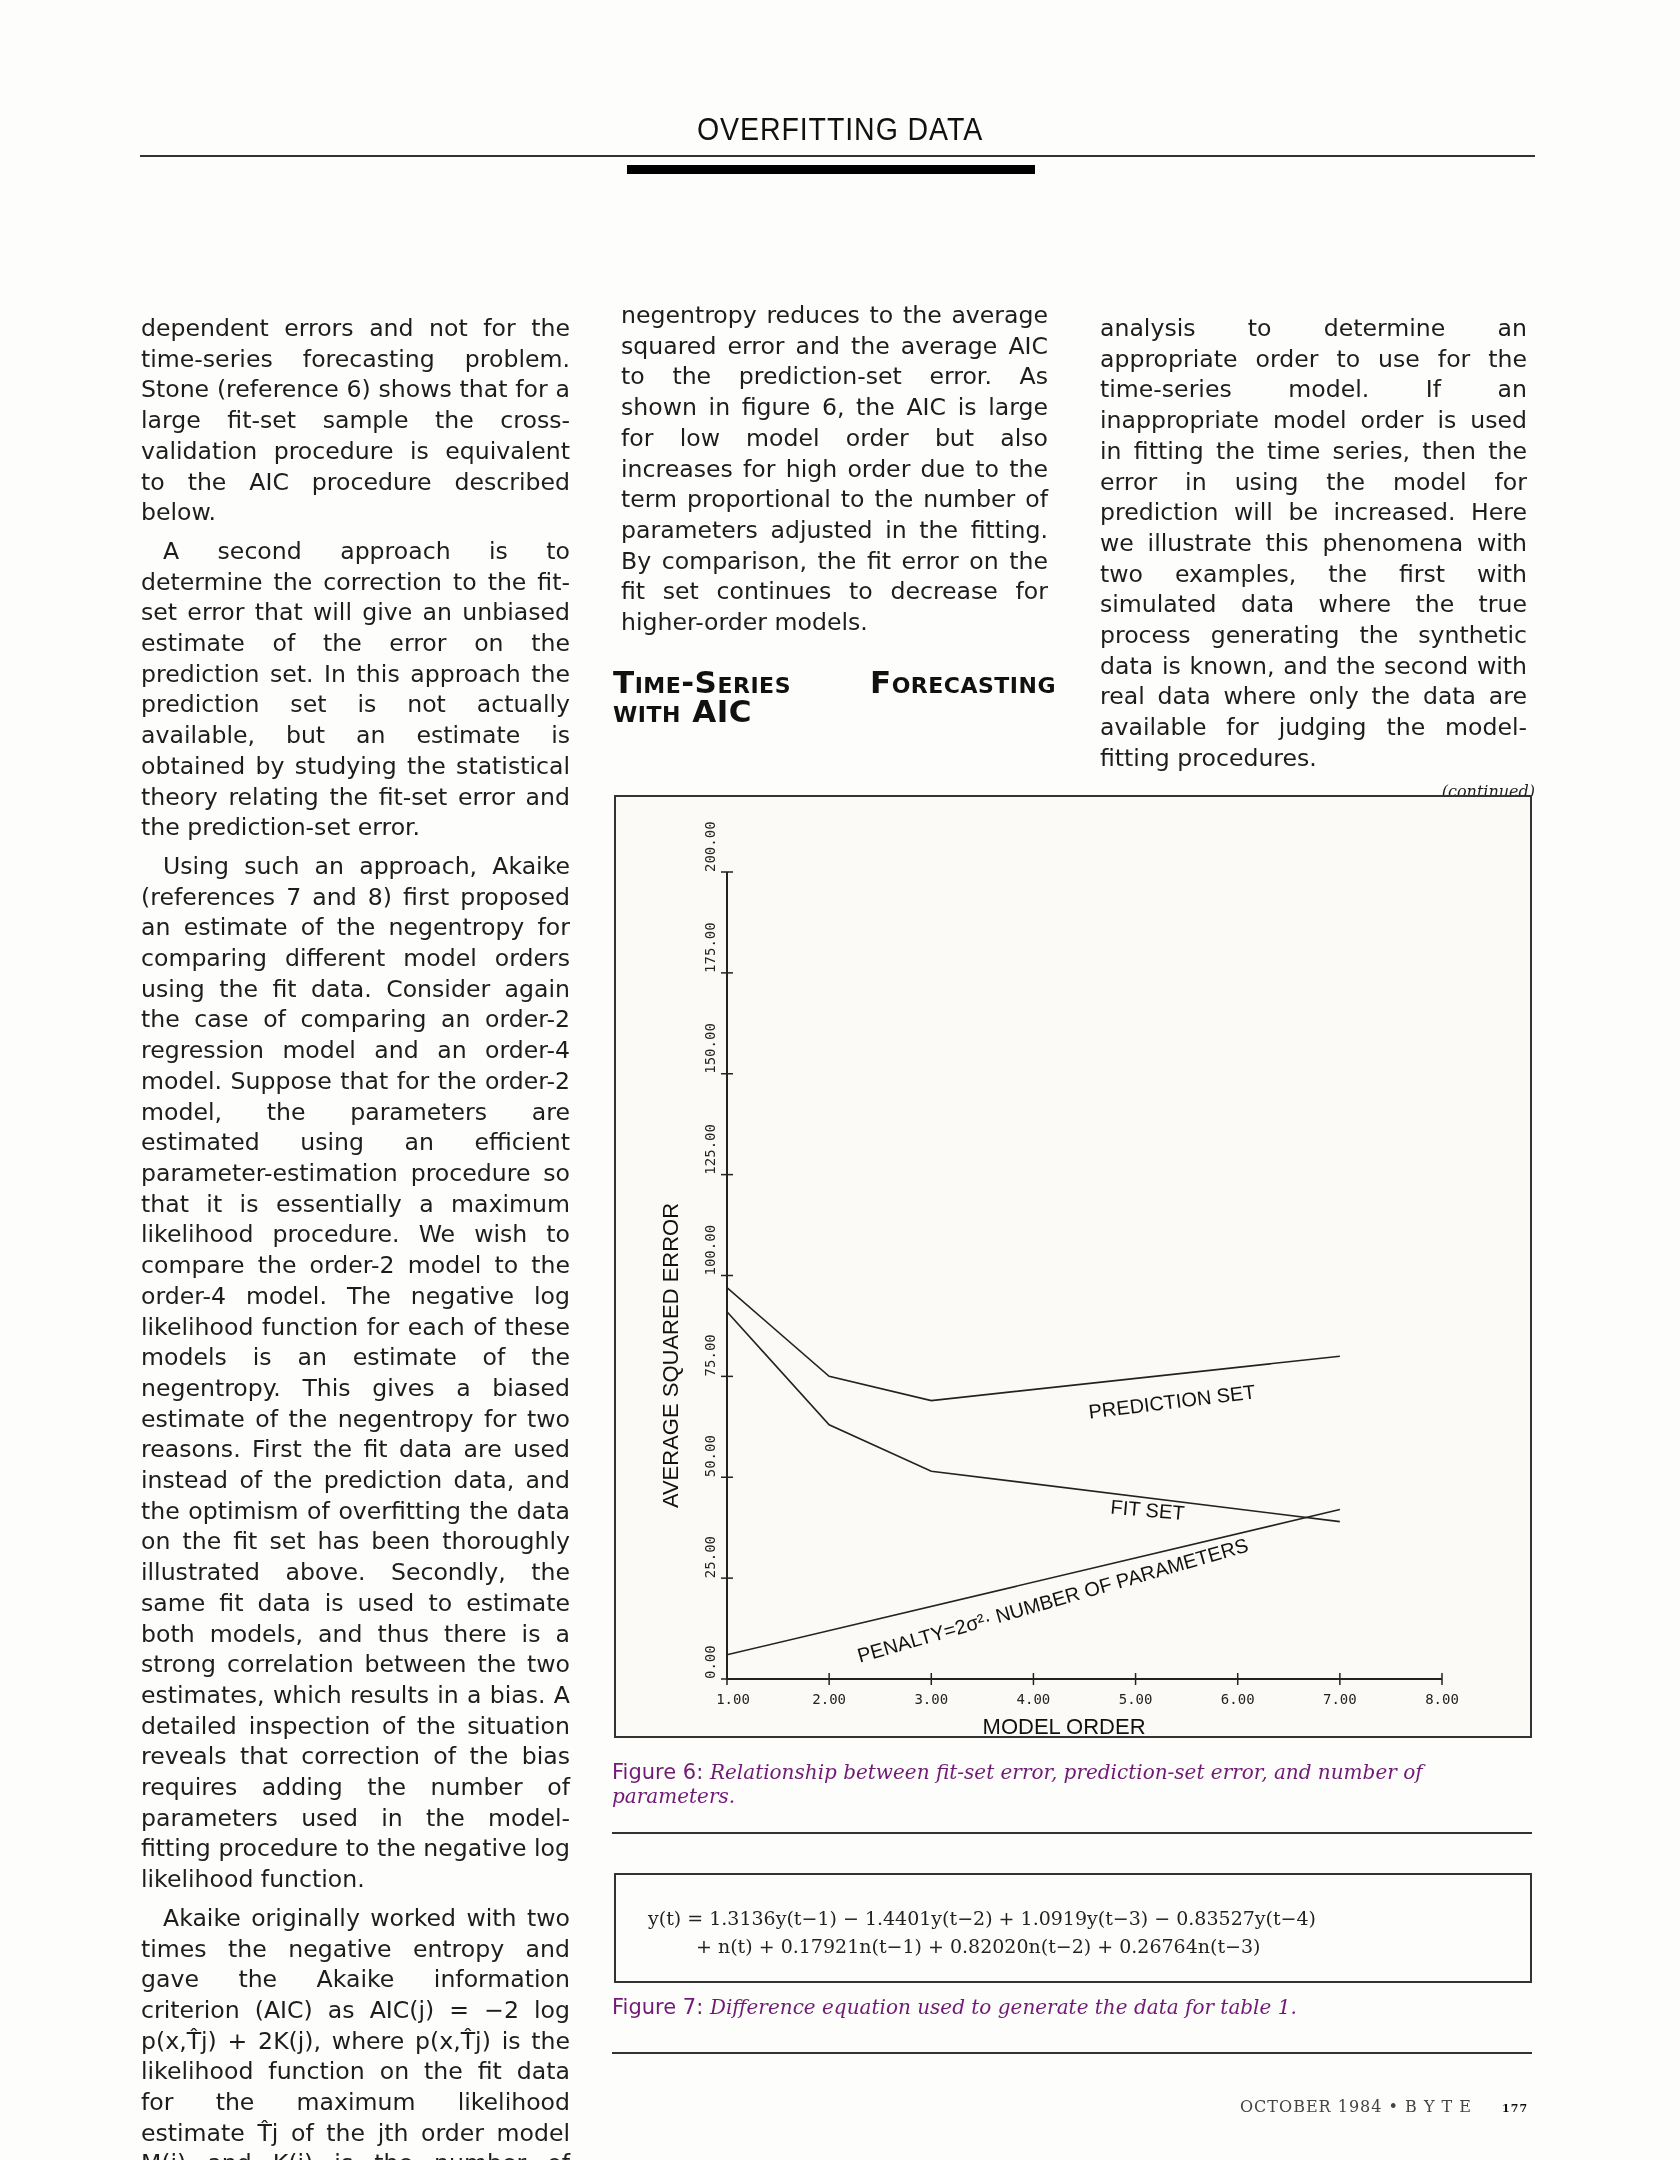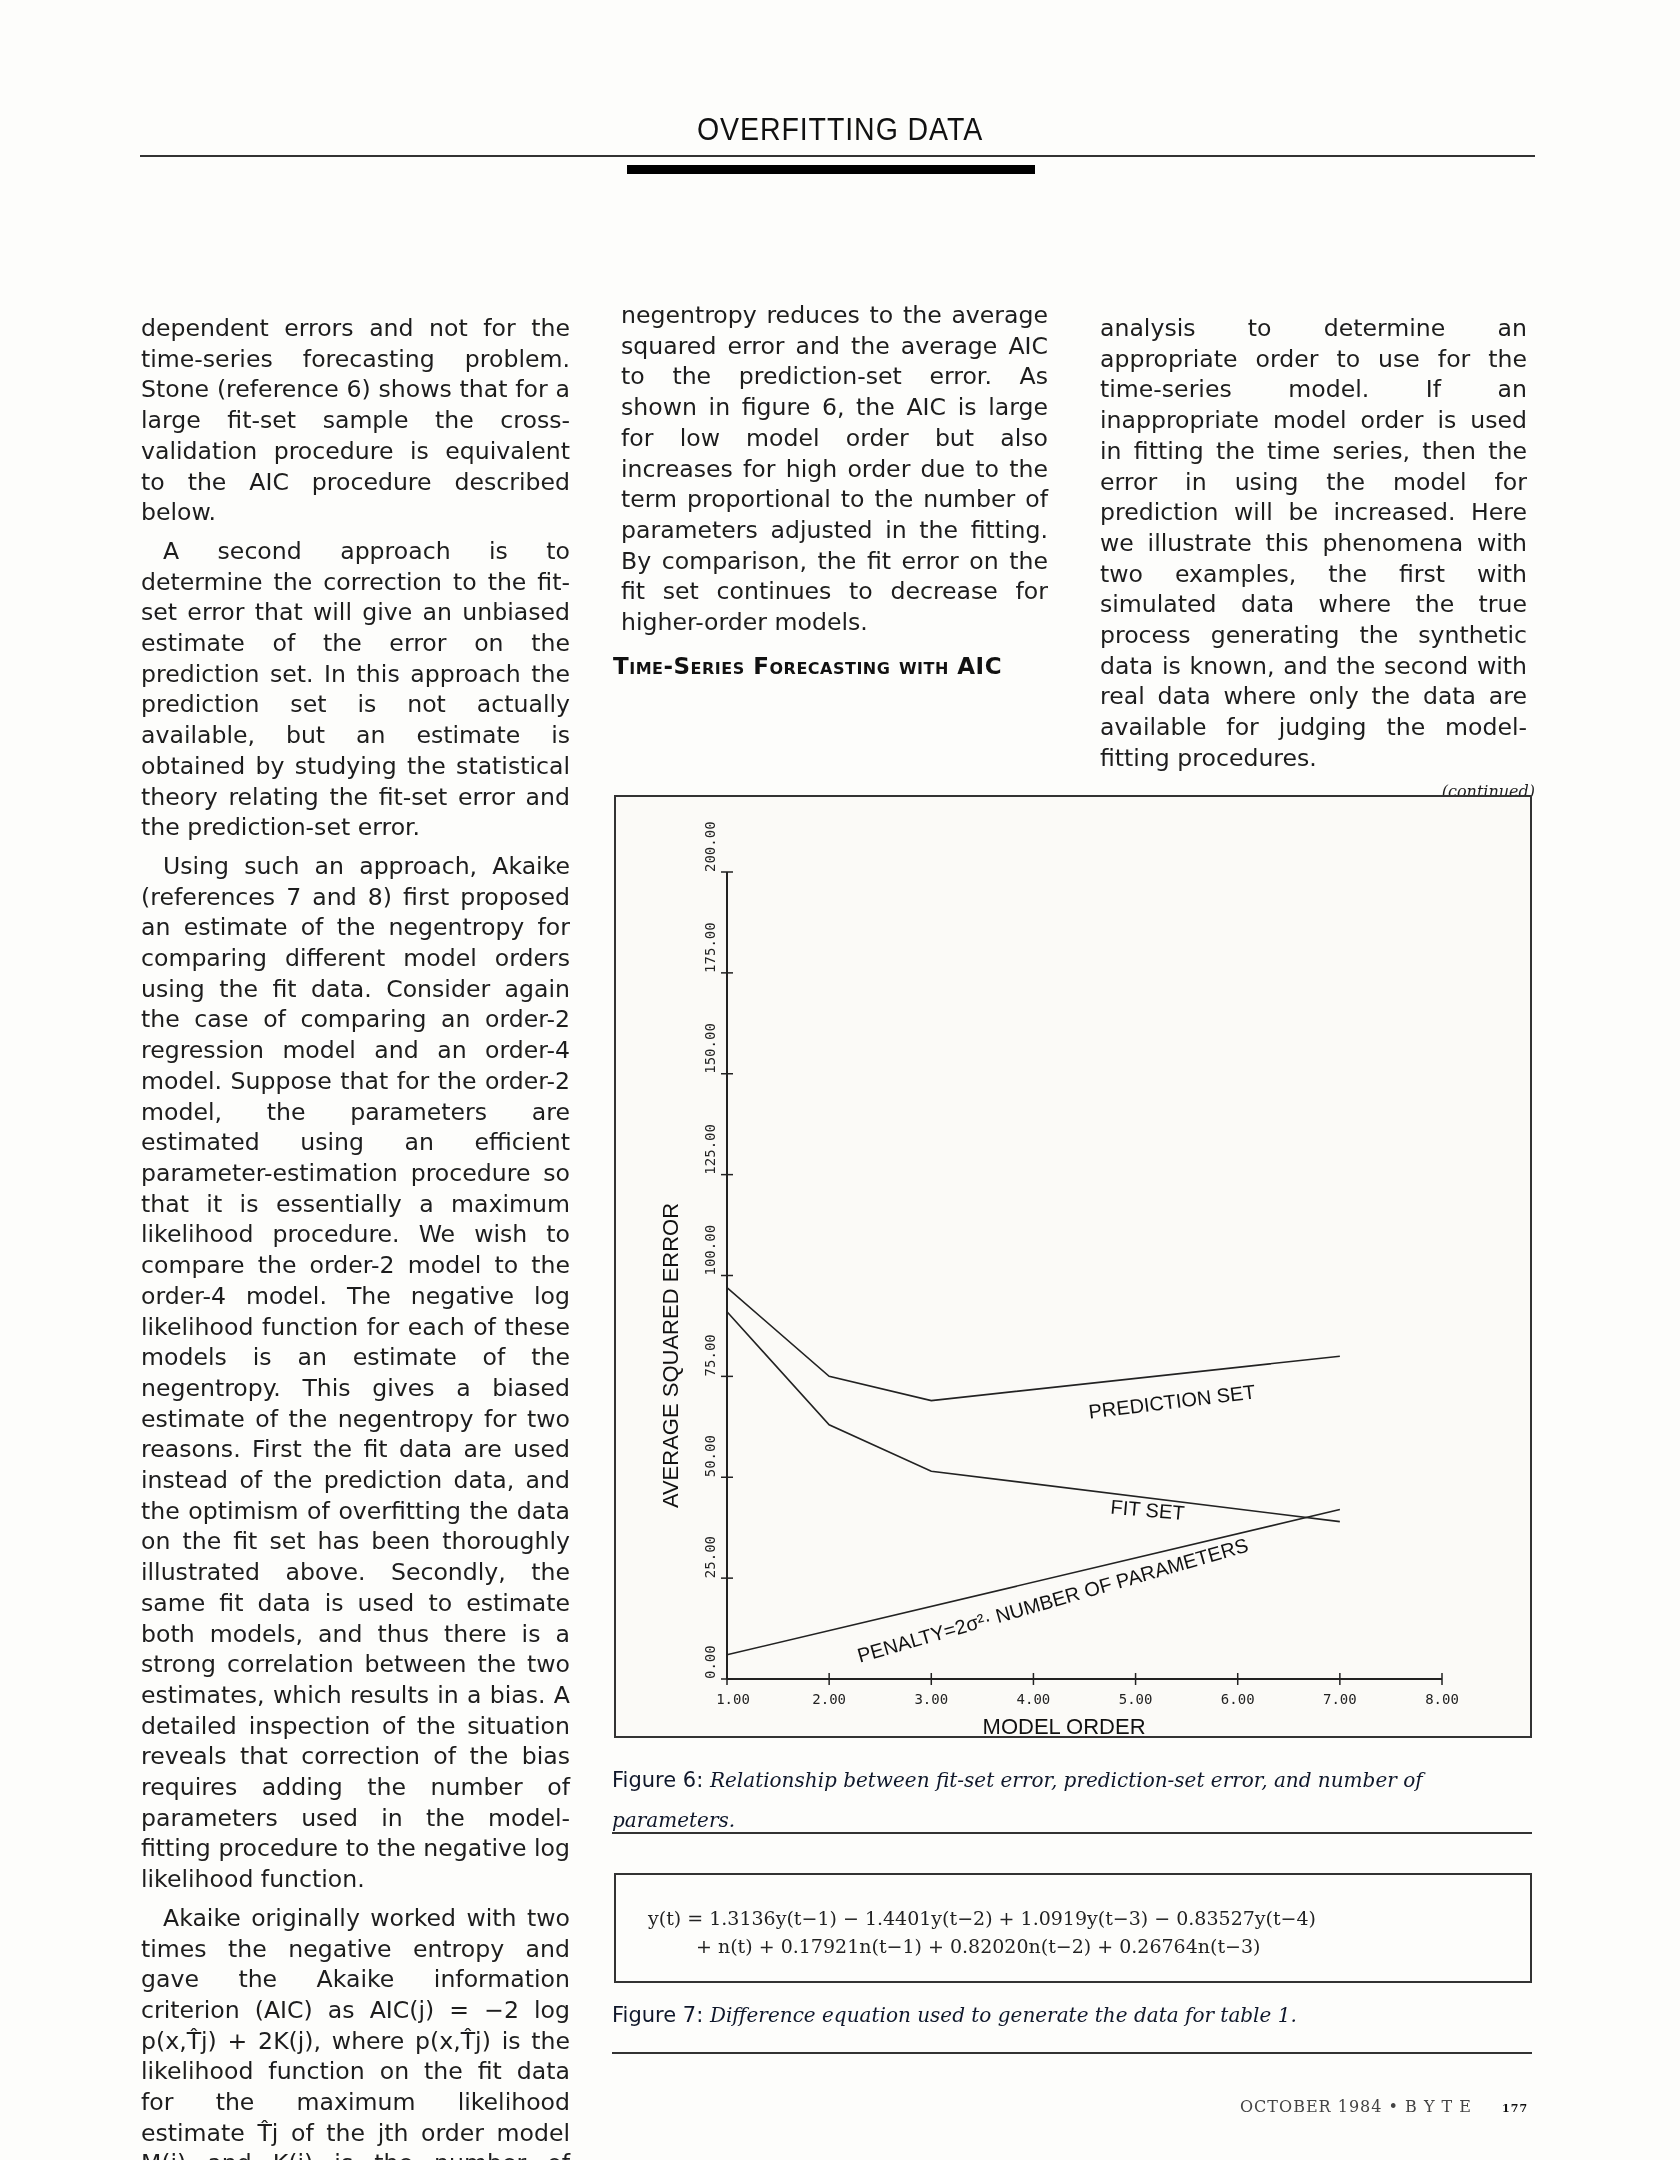--- a/index.html
+++ b/index.html
@@ -18,33 +18,33 @@
   .col {
     position:absolute; font-family:"DejaVu Sans", sans-serif; font-size:23.6px;
     line-height:30.7px; color:#1d1d1d; text-align:justify;
   }
   .col p { margin:8px; }
   .col p.indent { text-indent:22px; }
   .col-left { left:133px; top:305px; width:445px; }
   .col-mid  { left:613px; top:292px; width:443px; }
   .col-right{ left:1092px; top:305px; width:443px; }
   .section-head {
-    margin-top:14px; font-family:"DejaVu Sans", sans-serif; font-weight:bold;
-    font-size:23px; line-height:29px; font-variant:small-caps; letter-spacing:0.5px; color:#111;
+    margin-top:30px; font-family:"DejaVu Sans", sans-serif; font-weight:bold;
+    font-size:31px; line-height:29px; font-variant:small-caps; letter-spacing:0.5px; color:#111;
   }
   .continued { text-align:right; font-style:italic; font-size:16px; line-height:20px; font-family:"DejaVu Serif", serif; }
 
   .fig-box {
     position:absolute; left:614px; top:795px; width:918px; height:943px;
     border:2px solid #333; background:#fbfaf7; box-sizing:border-box;
   }
   .fig-box svg { position:absolute; left:0; top:0; }
 
   .caption {
-    position:absolute; font-family:"DejaVu Sans", sans-serif; font-size:21px; line-height:40px; color:#0f172a;
+    position:absolute; font-family:"DejaVu Sans", sans-serif; font-size:21px; line-height:24px; color:#701a75;
   }
   .caption .lbl { font-style:normal; }
   .caption .txt { font-style:italic; font-family:"DejaVu Serif", serif; font-size:20px; }
   .cap6 { left:612px; top:1760px; width:900px; }
   .cap7 { left:612px; top:1995px; width:900px; }
   .rule { position:absolute; height:2px; background:#333; }
 
   .eq-box {
     position:absolute; left:614px; top:1873px; width:918px; height:110px;
     border:2px solid #333; box-sizing:border-box; background:#fdfdfb;padding-left:38px;

